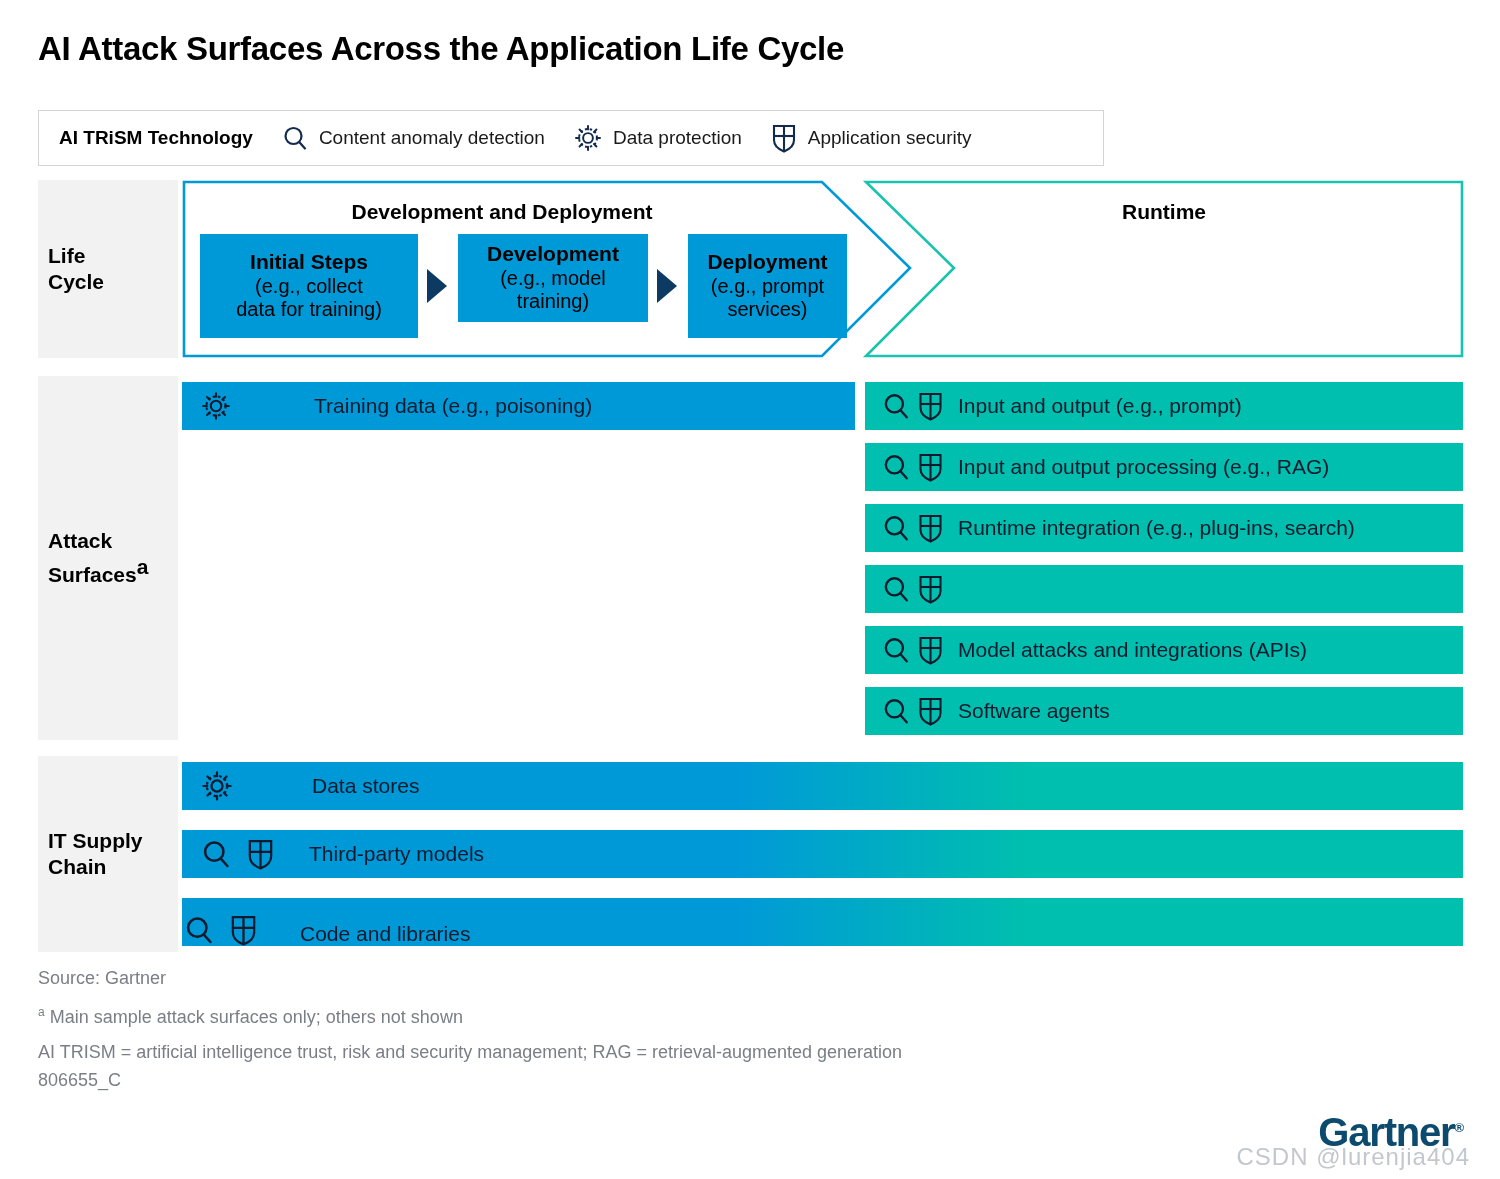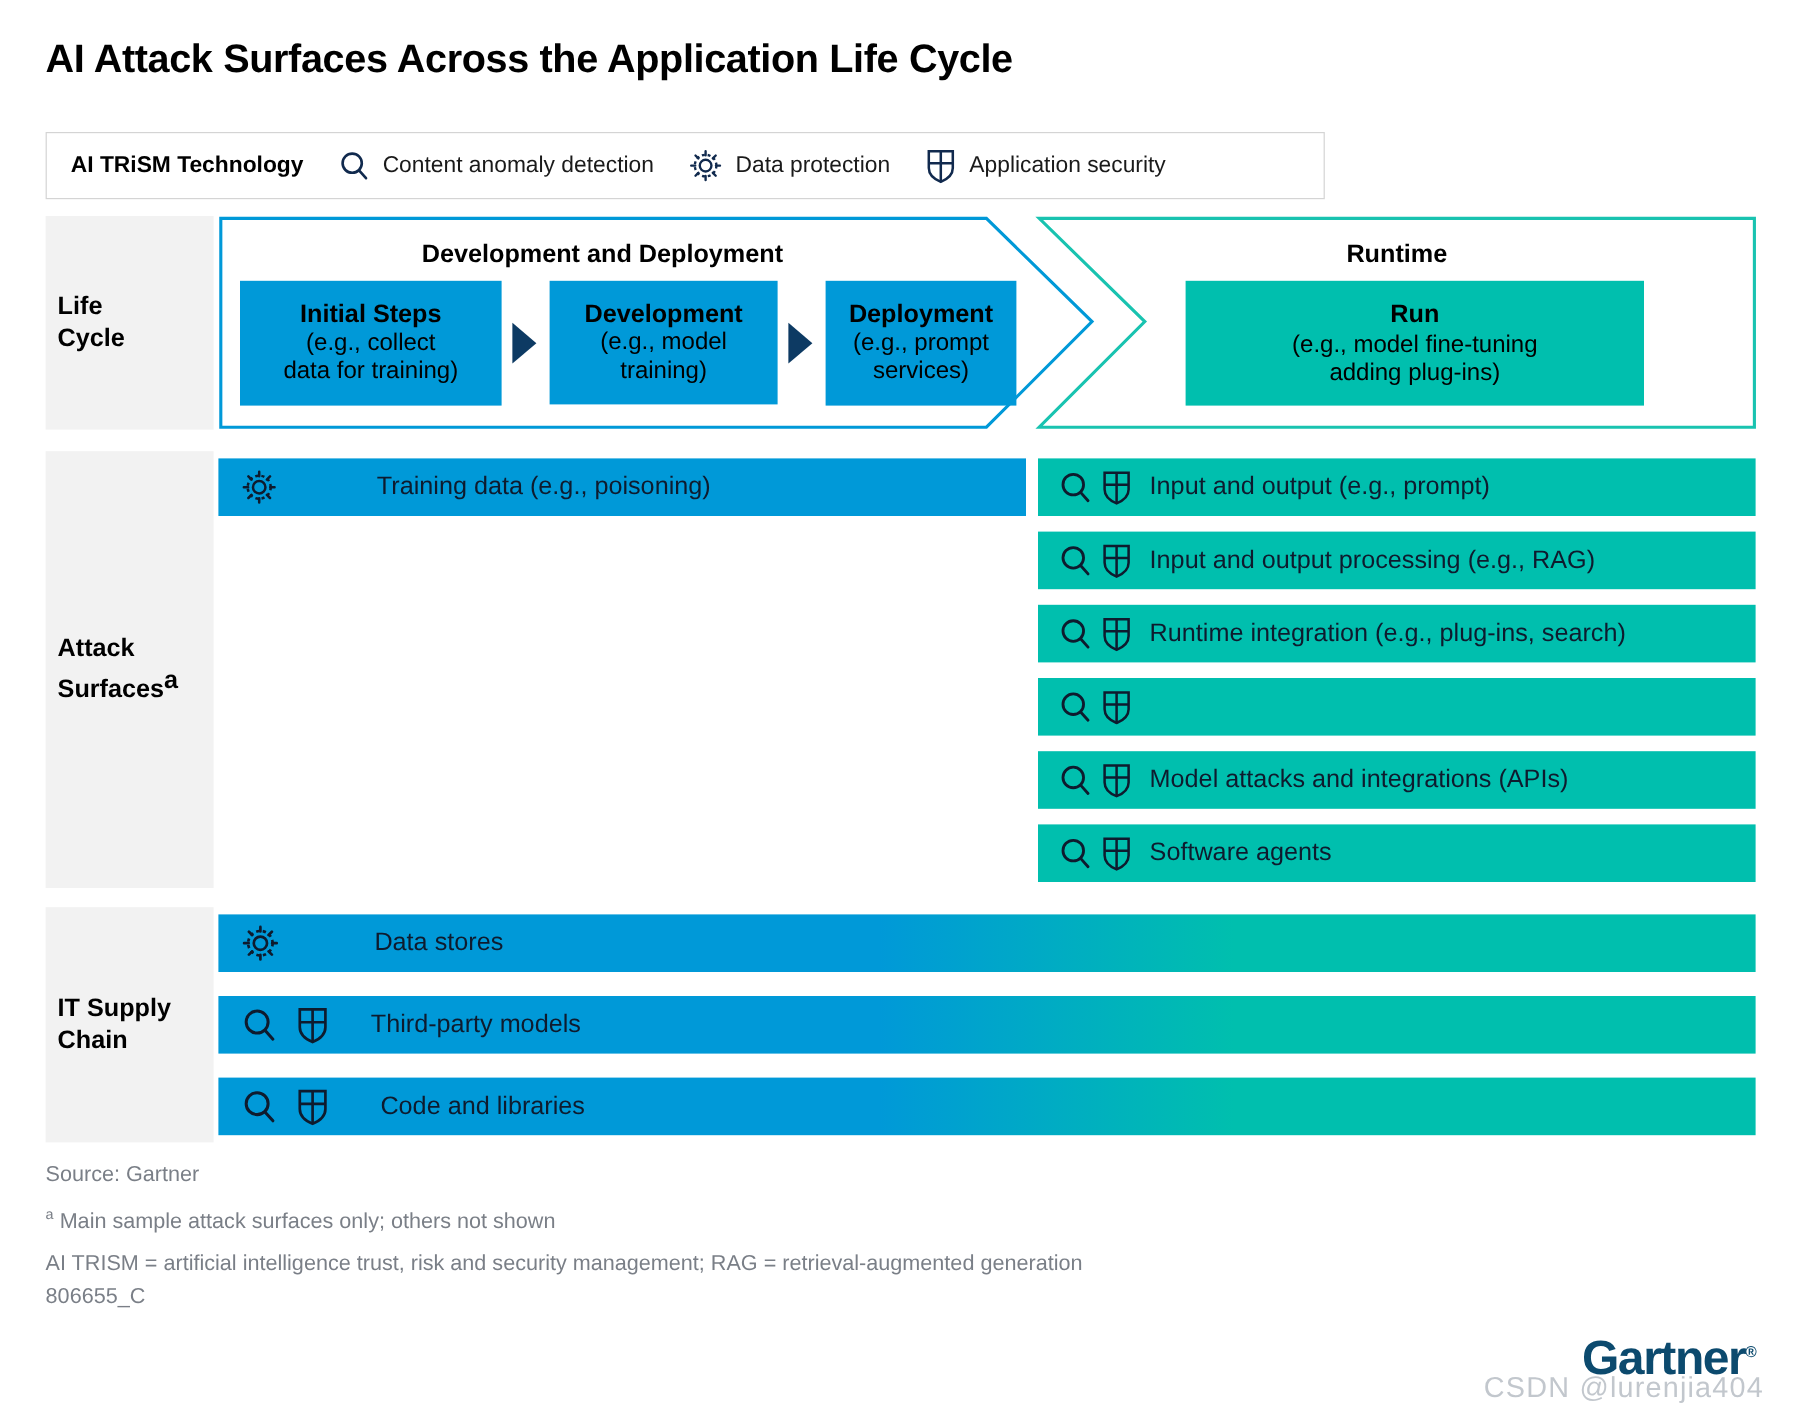--- a/index.html
+++ b/index.html
@@ -162,38 +162,33 @@
     <div class="lc-head" style="left:0; top:20px; width:640px;">Development and Deployment</div>
     <div class="lc-head" style="left:684px; top:20px; width:596px;">Runtime</div>
 
     <div class="stage" style="left:18px; top:54px; width:218px; height:104px;">
       <div class="st-t">Initial Steps</div>
       <div class="st-s">(e.g., collect</div>
       <div class="st-s">data for training)</div>
     </div>
     <div class="arrow" style="left:245px; top:89px;"></div>
 
-    <div class="stage" style="left:276px; top:54px; width:190px; height:103px;">
+    <div class="stage" style="left:276px; top:54px; width:190px; height:88px;">
       <div class="st-t">Development</div>
       <div class="st-s">(e.g., model</div>
       <div class="st-s">training)</div>
     </div>
     <div class="arrow" style="left:475px; top:89px;"></div>
 
     <div class="stage" style="left:506px; top:54px; width:159px; height:104px;">
       <div class="st-t">Deployment</div>
       <div class="st-s">(e.g., prompt</div>
       <div class="st-s">services)</div>
     </div>
 
-    <div class="runbox" style="left:806px; top:54px; width:382px; height:104px;">
-      <div class="st-t">Run</div>
-      <div class="st-s">(e.g., model fine-tuning</div>
-      <div class="st-s">adding plug-ins)</div>
-    </div>
   </div>
 
   <div class="rowlabel" style="top:376px; height:364px;">
     <span>
       <span>Attack</span><br>
       <span>Surfaces</span><span class="sup">a</span>
     </span>
   </div>
 
   <div class="bar bar-blue" style="left:182px; top:382px; width:673px; height:48px; padding-left:18px;">
@@ -340,21 +335,21 @@
     <span class="bico" style="margin-left:14px;">
       <svg width="29" height="32" viewBox="0 0 26 30">
           <path d="M3 3 H23 V17 C23 23 18 26.5 13 28.5 C8 26.5 3 23 3 17 Z" fill="none" stroke="#0e1b2e" stroke-width="2.1"></path>
           <line x1="13" y1="3" x2="13" y2="28.5" stroke="#0e1b2e" stroke-width="2.1"></line>
           <line x1="3" y1="13" x2="23" y2="13" stroke="#0e1b2e" stroke-width="2.1"></line>
         </svg>
     </span>
     <span class="btxt" style="margin-left:34px;">Third-party models</span>
   </div>
 
-  <div class="bar bar-grad" style="left:182px; top:898px; width:1281px; height:48px; padding-left:18px;">
+  <div class="bar bar-grad" style="left:182px; top:898px; width:1281px; height:48px; padding-left:1px;align-items:flex-end;">
     <span class="bico">
       <svg width="32" height="32" viewBox="0 0 28 28">
           <circle cx="12.5" cy="12" r="8" fill="none" stroke="#0e1b2e" stroke-width="2.2"></circle>
           <line x1="18.2" y1="18" x2="24" y2="24.5" stroke="#0e1b2e" stroke-width="2.2" stroke-linecap="round"></line>
         </svg>
     </span>
     <span class="bico" style="margin-left:14px;">
       <svg width="29" height="32" viewBox="0 0 26 30">
           <path d="M3 3 H23 V17 C23 23 18 26.5 13 28.5 C8 26.5 3 23 3 17 Z" fill="none" stroke="#0e1b2e" stroke-width="2.1"></path>
           <line x1="13" y1="3" x2="13" y2="28.5" stroke="#0e1b2e" stroke-width="2.1"></line>

